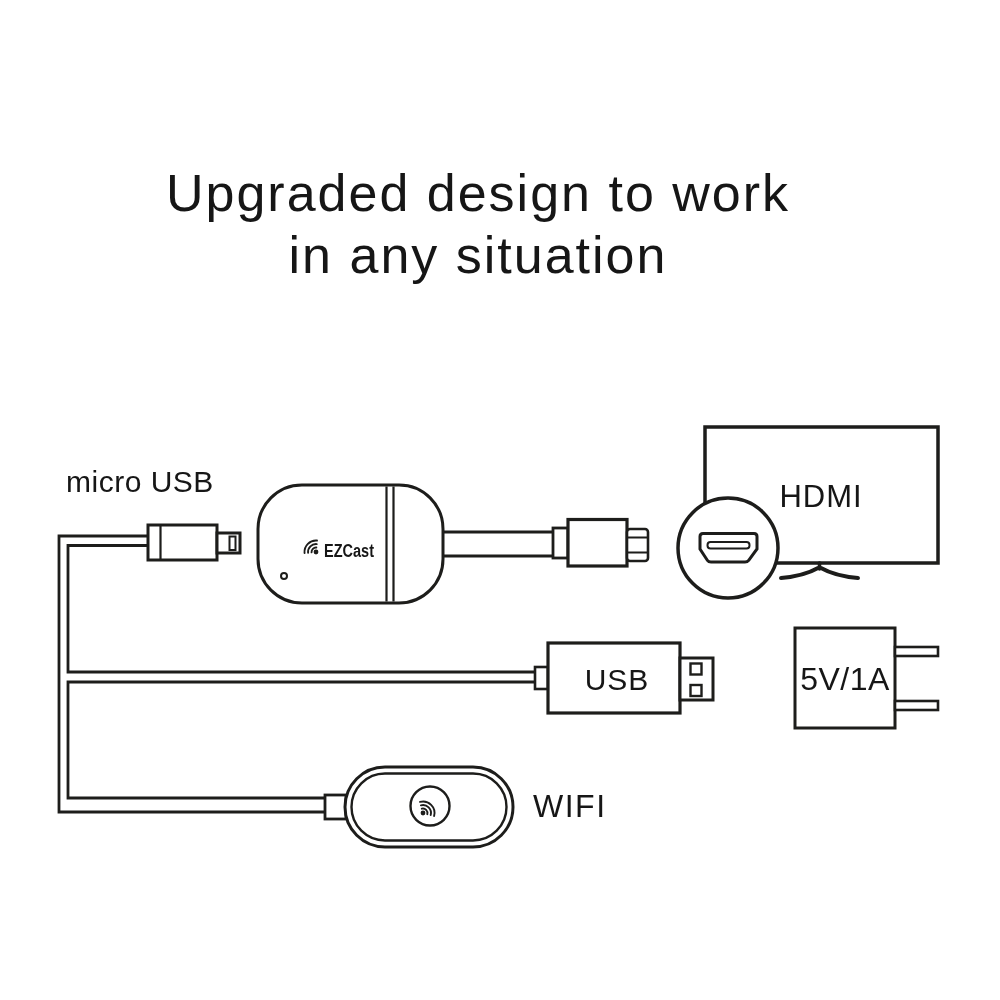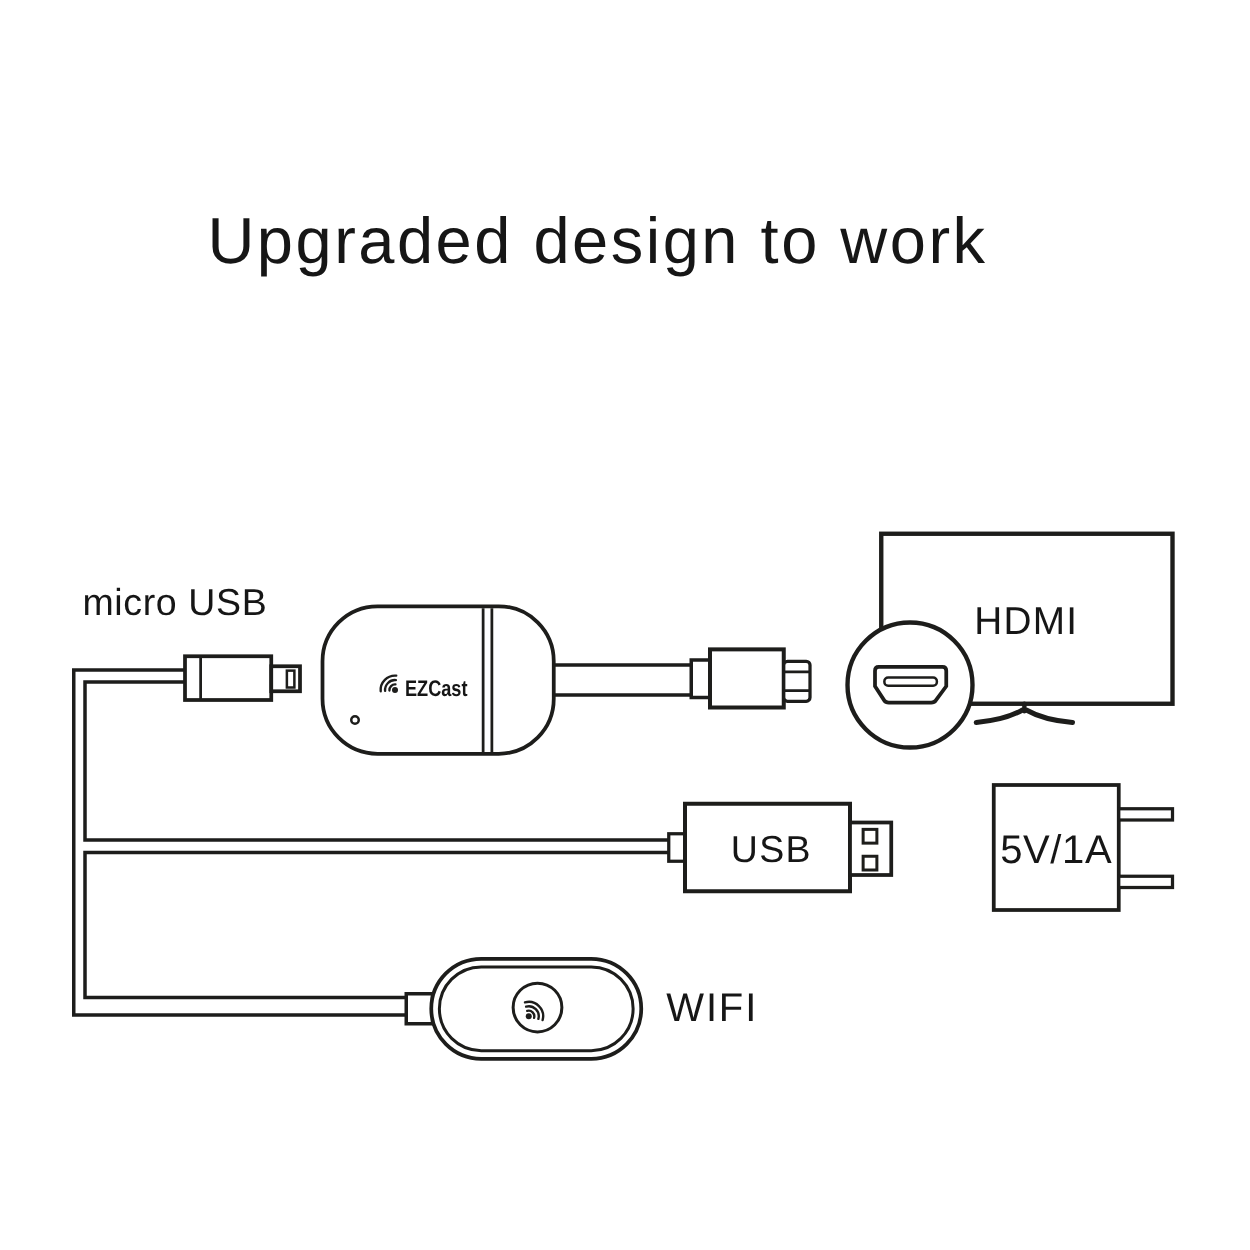--- a/index.html
+++ b/index.html
@@ -19,20 +19,21 @@
   text{fill:#161616;font-family:"Liberation Sans", sans-serif;}
   .logo-text{font-weight:bold;}
 </style>
 </head>
 <body>
 
 <div class="page">
 
   <div class="title">
     <div>Upgraded design to work</div>
+    <div>in any situation</div>
   </div>
 
   <svg width="1000" height="1000" viewBox="0 0 1000 1000">
 
     <g>
       <rect class="ln" x="705" y="427" width="233" height="136" stroke-width="3.5"></rect>
       <path class="ln" d="M819.5,563 L819.5,569" stroke-width="3.5" stroke-linecap="round"></path>
       <path class="ln" d="M781,578 Q804,576 818,568" stroke-width="4" stroke-linecap="round"></path>
       <path class="ln" d="M858,578 Q835,576 821,568" stroke-width="4" stroke-linecap="round"></path>
       <text x="821" y="507" text-anchor="middle" font-size="31" letter-spacing="1">HDMI</text>

